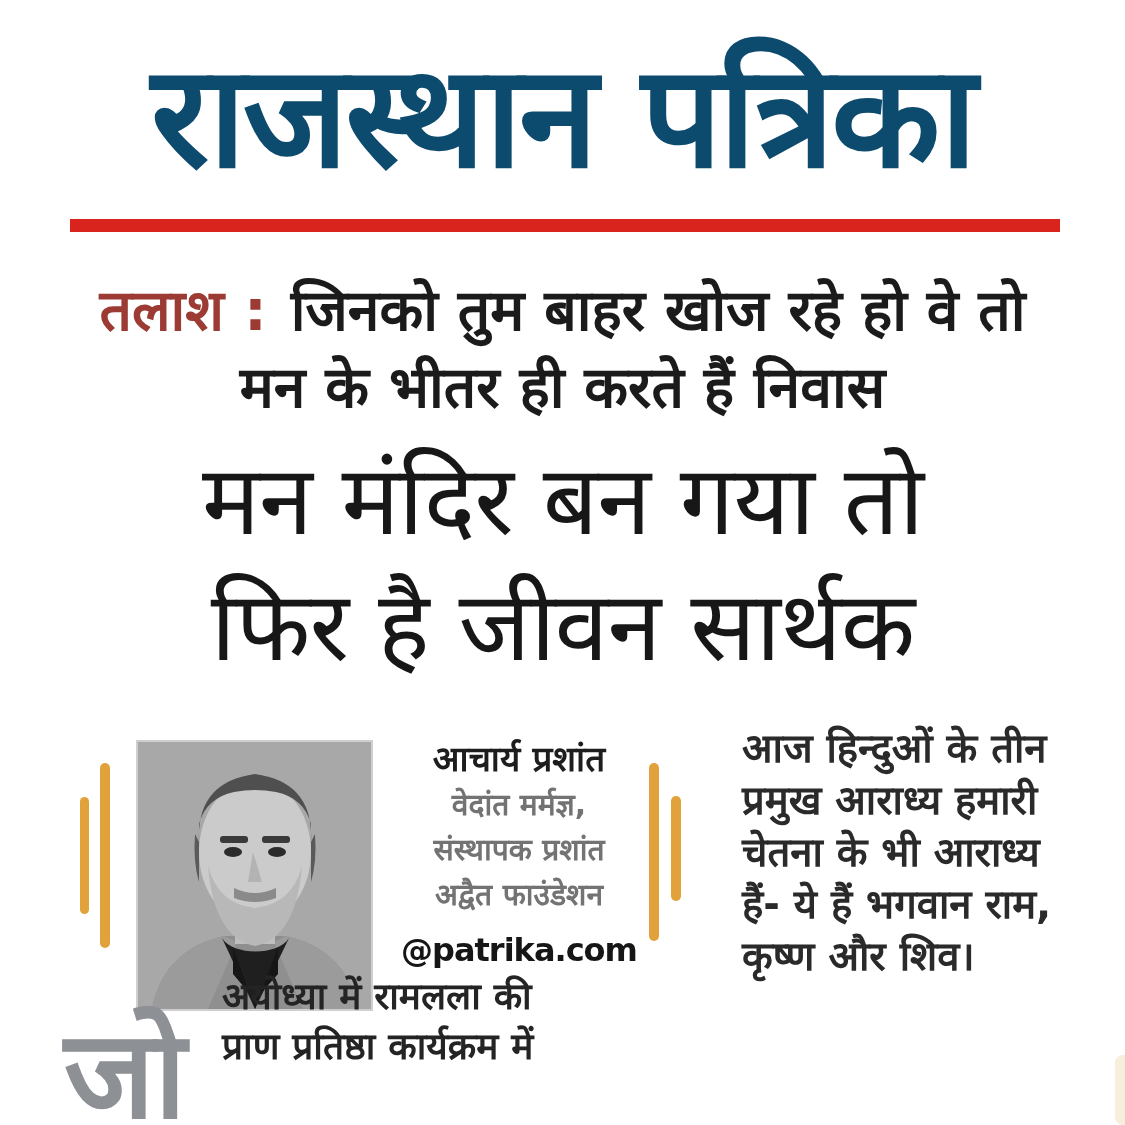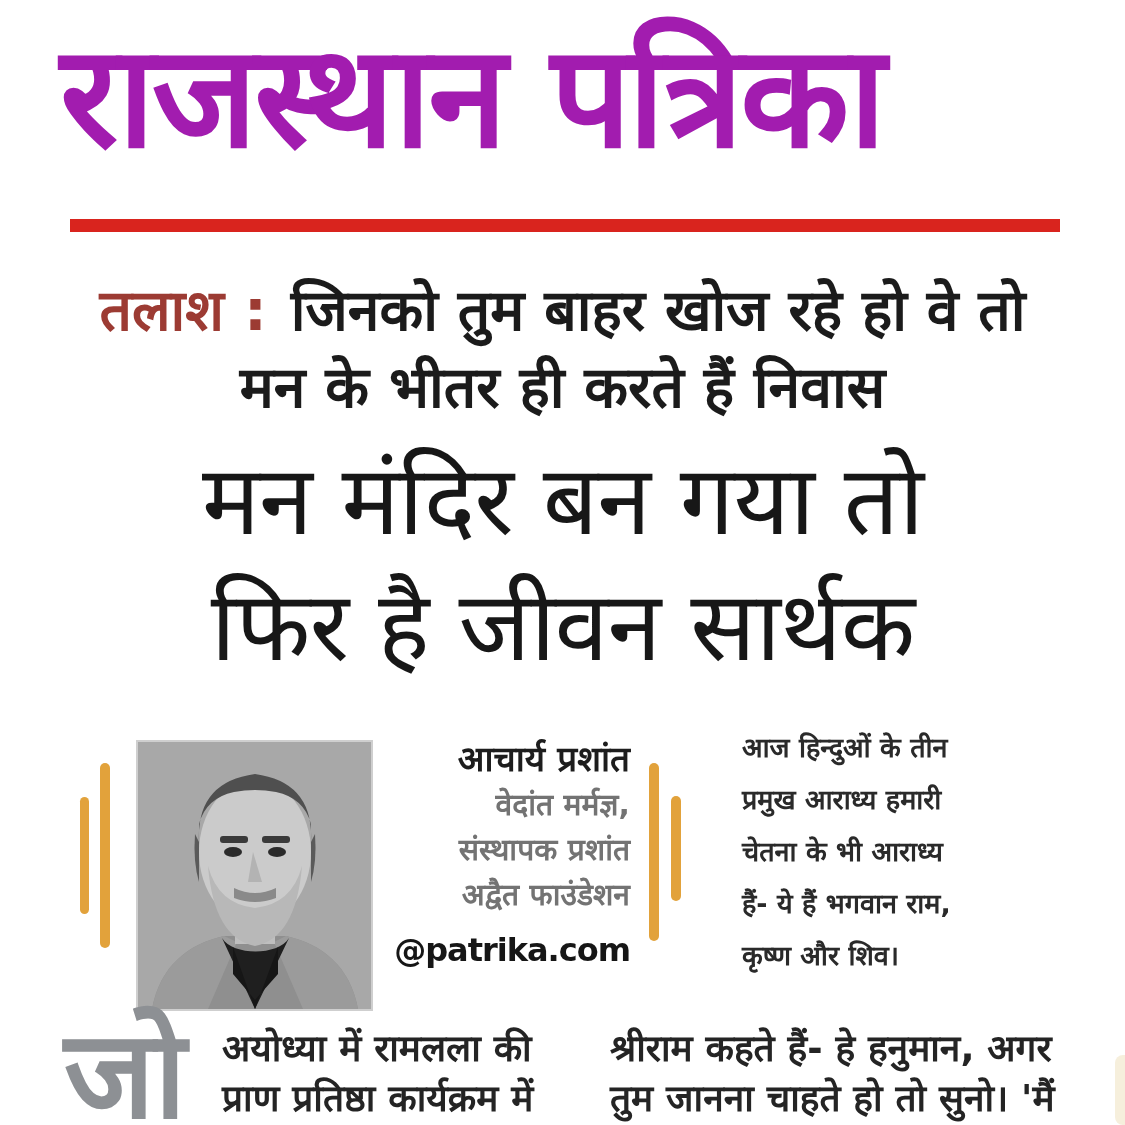--- a/index.html
+++ b/index.html
@@ -6,24 +6,24 @@
   .page{
     position:relative;
     width:1125px;height:1125px;
     background:#ffffff;
     overflow:hidden;
     font-family:"DejaVu Sans","Liberation Sans",sans-serif;
     color:#1c1c1c;
   }
   
   .masthead{
-    position:absolute;left:60px;top:12px;width:1005px;
-    text-align:left;
+    position:absolute;left:60px;top:32px;width:1005px;
+    text-align:center;
     font-size:142px;font-weight:800;letter-spacing:-3px;
-    color:#a21caf;line-height:1.2;white-space:nowrap;
+    color:#0c4a6e;line-height:1.2;white-space:nowrap;
   }
   .masthead-rule{
     position:absolute;left:70px;top:219px;width:990px;height:13px;
     background:#d9241e;
   }
   
   .kicker{
     position:absolute;left:0;top:272px;width:1125px;
     text-align:center;font-size:57px;font-weight:600;
     line-height:77px;color:#1b1b1b;
@@ -40,38 +40,38 @@
   .bar-l-short{left:80px;top:797px;width:9px;height:117px;}
   .bar-l-tall{left:100px;top:763px;width:10px;height:185px;}
   .bar-r-tall{left:649px;top:763px;width:10px;height:178px;}
   .bar-r-short{left:671px;top:796px;width:10px;height:105px;}
   .photo{
     position:absolute;left:136px;top:740px;width:233px;height:267px;
     border:2px solid #cfcfcf;box-sizing:content-box;background:#a8a8a8;
   }
   .photo svg{display:block;width:100%;height:100%;}
   .byline{
-    position:absolute;left:364px;top:736px;width:266px;
-    text-align:right;
+    position:absolute;left:386px;top:736px;width:266px;
+    text-align:center;
   }
   .byline-name{font-size:35px;font-weight:800;color:#1d1d1d;line-height:46px;}
   .byline-role{font-size:30px;font-weight:600;color:#737373;line-height:45px;}
   .byline-handle{font-size:32px;font-weight:800;color:#161616;line-height:46px;margin-top:10px;letter-spacing:-1px;}
   .intro{
     position:absolute;left:742px;top:722px;width:360px;
-    font-size:27px;font-weight:700;color:#2a2a2a;line-height:52px;
+    font-size:40px;font-weight:700;color:#2a2a2a;line-height:52px;
     text-align:left;
   }
   
   .dropcap{
     position:absolute;left:64px;top:1008px;
     font-size:122px;font-weight:700;color:#8d9094;line-height:1.1;
   }
   .body-col{
-    position:absolute;top:1024px;
+    position:absolute;top:972px;
     font-size:37px;font-weight:600;color:#242424;line-height:50px;
   }
   .body-col-1{left:222px;width:390px;}
   .body-col-2{left:610px;width:500px;}
   .corner-artifact{
     position:absolute;right:-4px;top:1055px;width:14px;height:70px;
     background:#f6efdc;border-radius:8px 0 0 8px;
   }
 </style>
 </head>
@@ -147,20 +147,16 @@
     <div>कृष्ण और शिव।</div>
   </div>
 
   <div class="dropcap">जो</div>
 
   <div class="body-col body-col-1">
     <div>अयोध्या में रामलला की</div>
     <div>प्राण प्रतिष्ठा कार्यक्रम में</div>
   </div>
 
-  <div class="body-col body-col-2">
-    <div>श्रीराम कहते हैं- हे हनुमान, अगर</div>
-    <div>तुम जानना चाहते हो तो सुनो। 'मैं</div>
-  </div>
 
   <div class="corner-artifact"></div>
 
 </div>
 
 </body></html>

